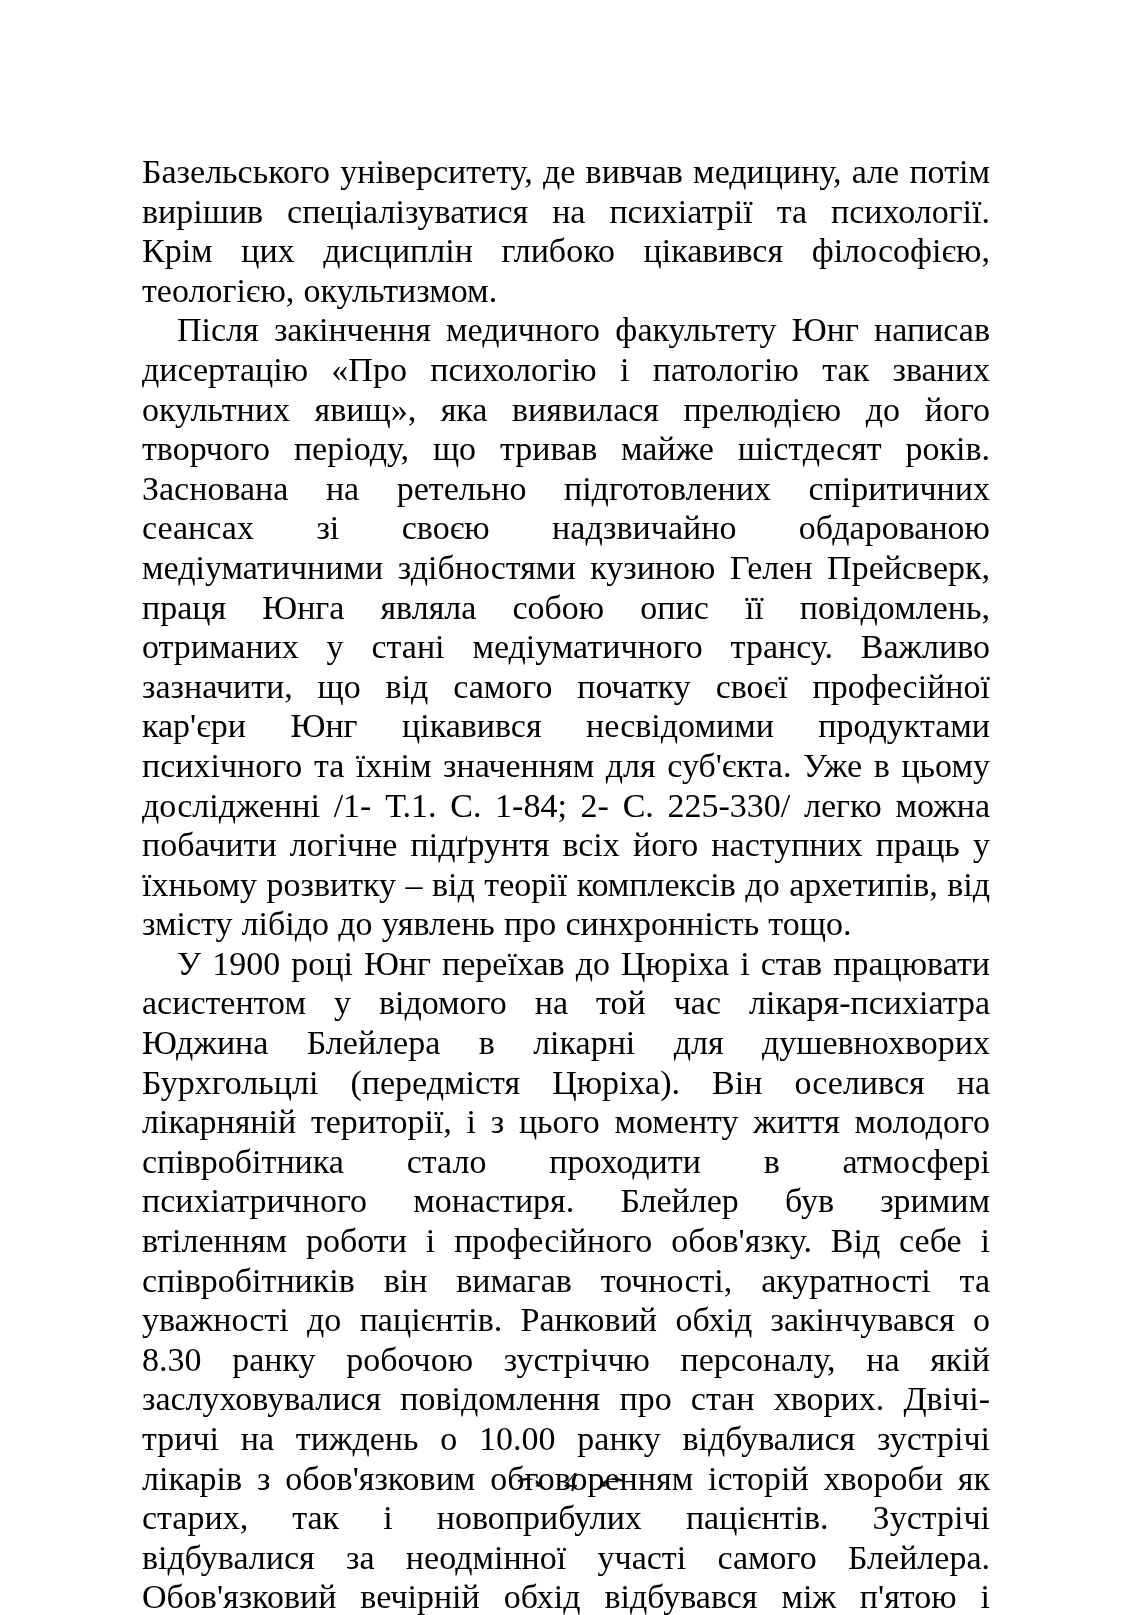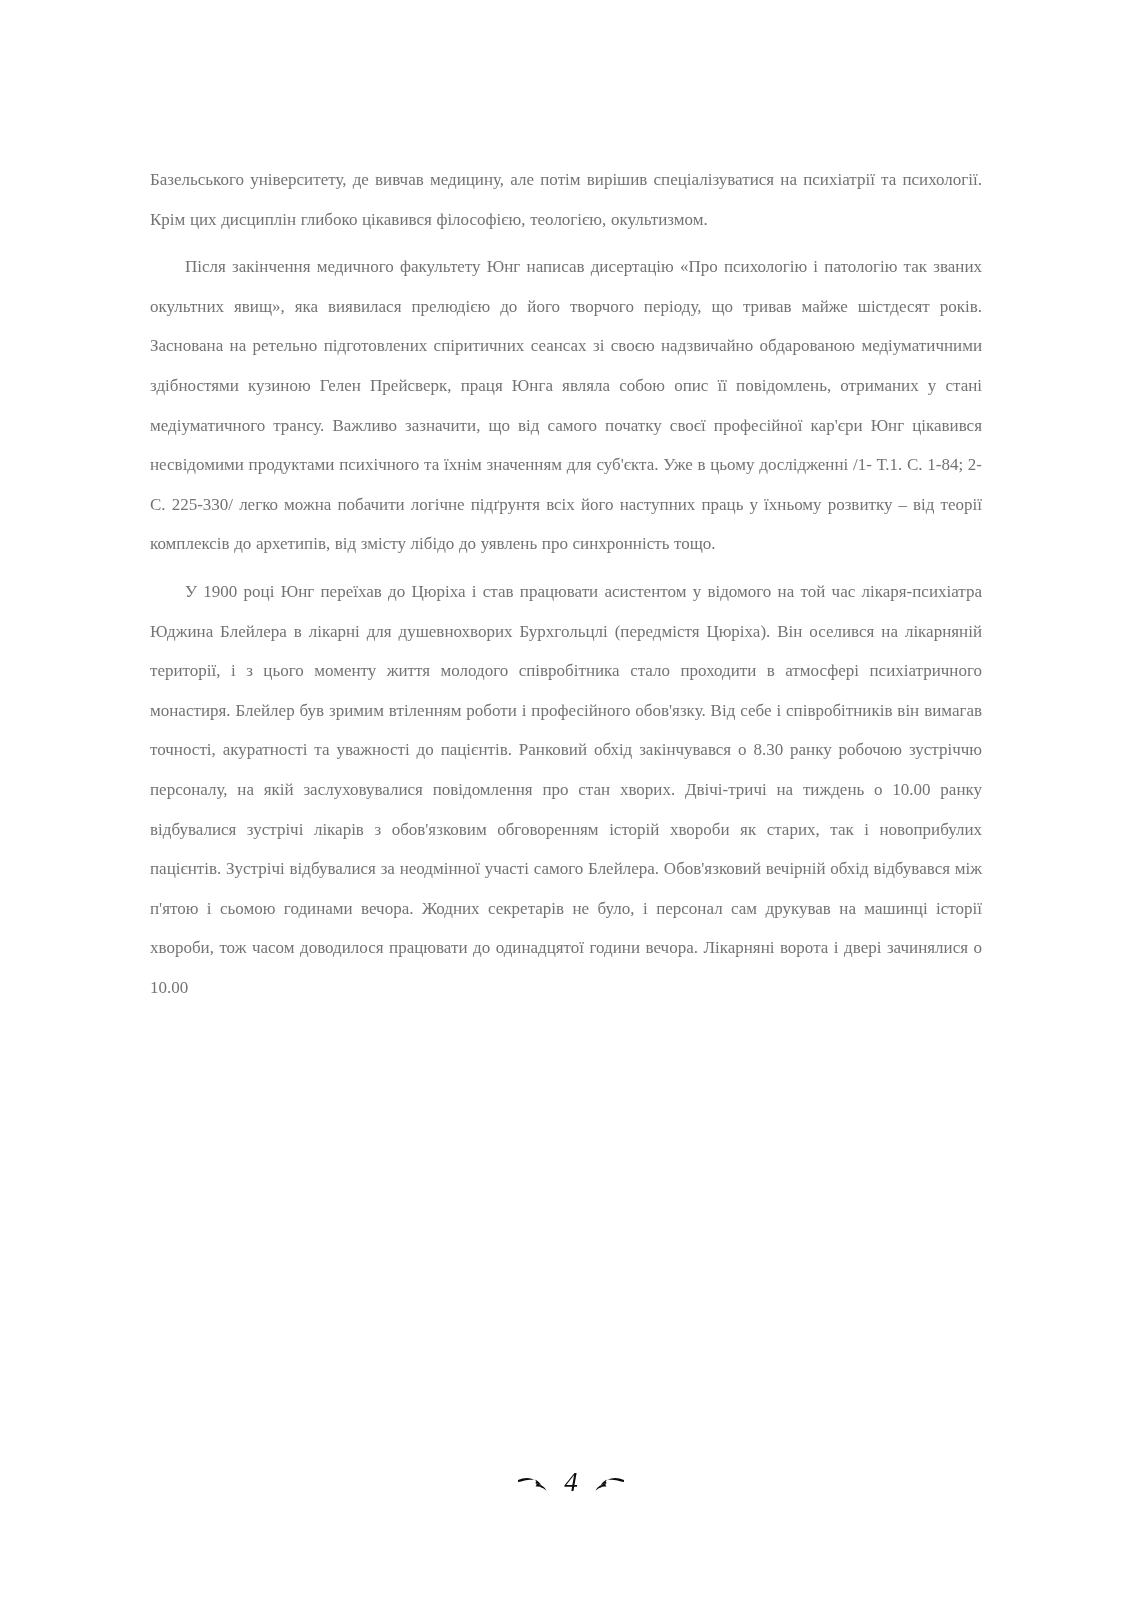--- a/index.html
+++ b/index.html
@@ -20,25 +20,25 @@
   }
 
   .text-block {
     position: absolute;
     left: 142px;
     top: 152px;
     width: 848px;
   }
 
   .para {
-    margin: 8px;
+    margin: 0;
     font-family: "Liberation Serif", "DejaVu Serif", serif;
-    font-size: 17px;
+    font-size: 34px;
     line-height: 39.6px;
-    color: #737373;
+    color: #000000;
     text-align: justify;
     text-justify: inter-word;
     text-indent: 35px;
     word-spacing: 0.02em;
     -webkit-hyphens: none;
     hyphens: none;
   }
 
   .para.first {
     text-indent: 0;

